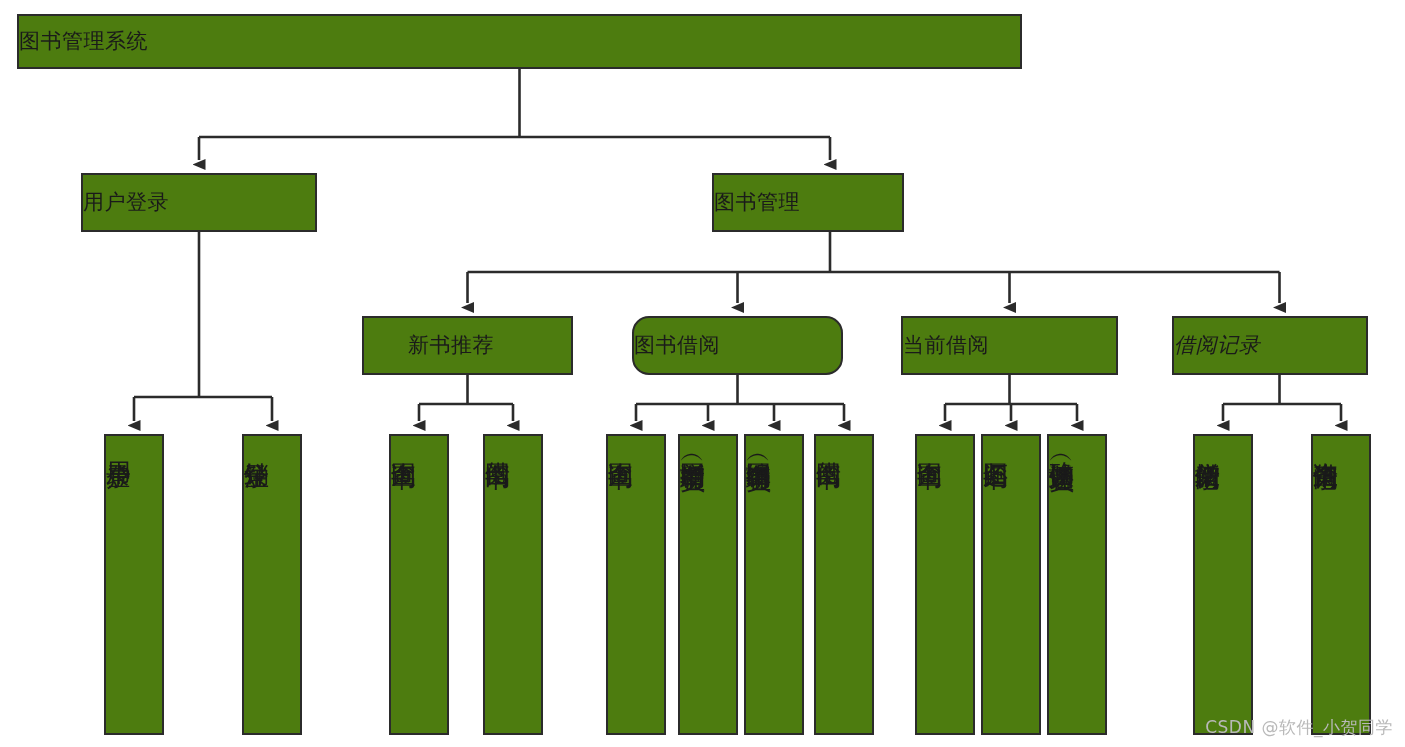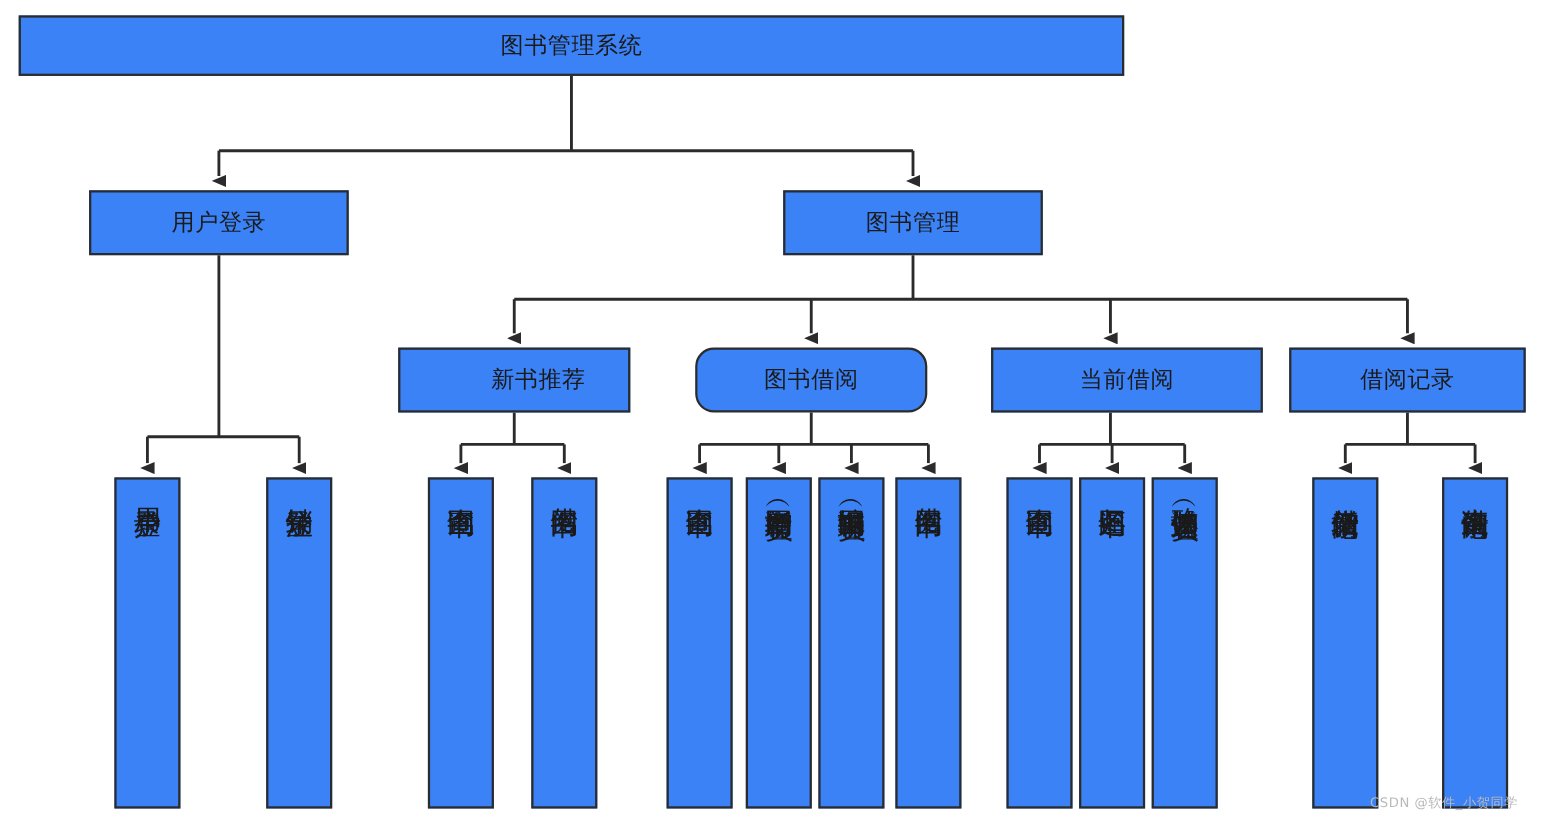--- a/index.html
+++ b/index.html
@@ -22,25 +22,24 @@
     position: absolute;
     left: 0;
     top: 0;
     width: 1405px;
     height: 747px;
     pointer-events: none;
   }
   .node {
     position: absolute;
     box-sizing: border-box;
-    background: #3b82f6;
+    background: #4d7c0f;
     border: 2px solid #2b2b2b;
     display: flex;
     align-items: center;
-    justify-content: center;
     color: #1a1a1a;
     z-index: 2;
   }
   .node .label {
     display: block;
     text-align: center;
     line-height: 1.12;
     white-space: nowrap;
   }
   
@@ -55,23 +54,23 @@
   }
   .node.vert .label {
     writing-mode: vertical-rl;
     text-orientation: upright;
     font-size: 25px;
     letter-spacing: 1px;
     line-height: 1.0;
   }
   .watermark {
     position: absolute;
-    right: 25px;
+    right: 12px;
     bottom: 8px;
-    font-size: 12px;
+    font-size: 17px;
     color: #b9b9b9;
     letter-spacing: 0.5px;
     white-space: nowrap;
     z-index: 3;
     font-family: "DejaVu Sans", "Liberation Sans", sans-serif;
   }
 </style>
 </head>
 <body>
 
@@ -120,33 +119,33 @@
       </g>
   </svg>
 
   <div id="nodes-layer">
       <div class="node horiz" style="left: 17px; top: 14px; width: 1005px; height: 55px;">
         <span class="label">图书管理系统</span>
       </div>
       <div class="node horiz" style="left: 81px; top: 173px; width: 236px; height: 59px;">
         <span class="label">用户登录</span>
       </div>
-      <div class="node horiz" style="left: 712px; top: 173px; width: 236px; height: 59px;">
+      <div class="node horiz" style="left: 712px; top: 173px; width: 192px; height: 59px;">
         <span class="label">图书管理</span>
       </div>
       <div class="node horiz" style="left: 362px; top: 316px; width: 211px; height: 59px; padding-left: 44px;">
         <span class="label">新书推荐</span>
       </div>
       <div class="node horiz" style="left: 632px; top: 316px; width: 211px; height: 59px; border-radius: 17px;">
         <span class="label">图书借阅</span>
       </div>
-      <div class="node horiz" style="left: 901px; top: 316px; width: 247px; height: 59px;">
+      <div class="node horiz" style="left: 901px; top: 316px; width: 217px; height: 59px;">
         <span class="label">当前借阅</span>
       </div>
-      <div class="node horiz" style="left: 1172px; top: 316px; width: 215px; height: 59px;">
+      <div class="node horiz" style="left: 1172px; top: 316px; width: 196px; height: 59px; font-style: italic;">
         <span class="label">借阅记录</span>
       </div>
       <div class="node vert" style="left: 104px; top: 434px; width: 60px; height: 301px;">
         <span class="label">用户登录</span>
       </div>
       <div class="node vert" style="left: 242px; top: 434px; width: 60px; height: 301px;">
         <span class="label">注销登录</span>
       </div>
       <div class="node vert" style="left: 389px; top: 434px; width: 60px; height: 301px;">
         <span class="label">查询图书</span>

